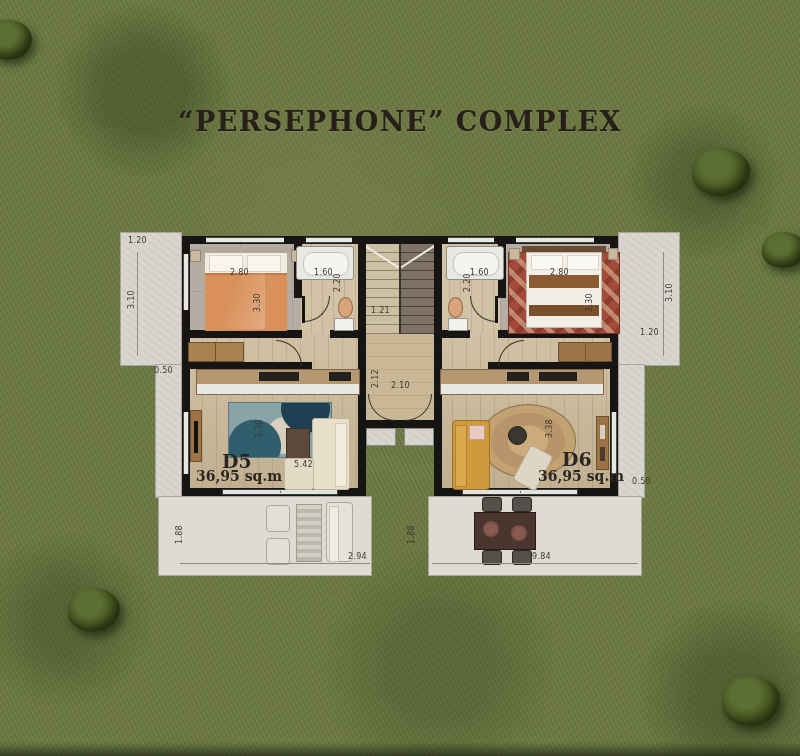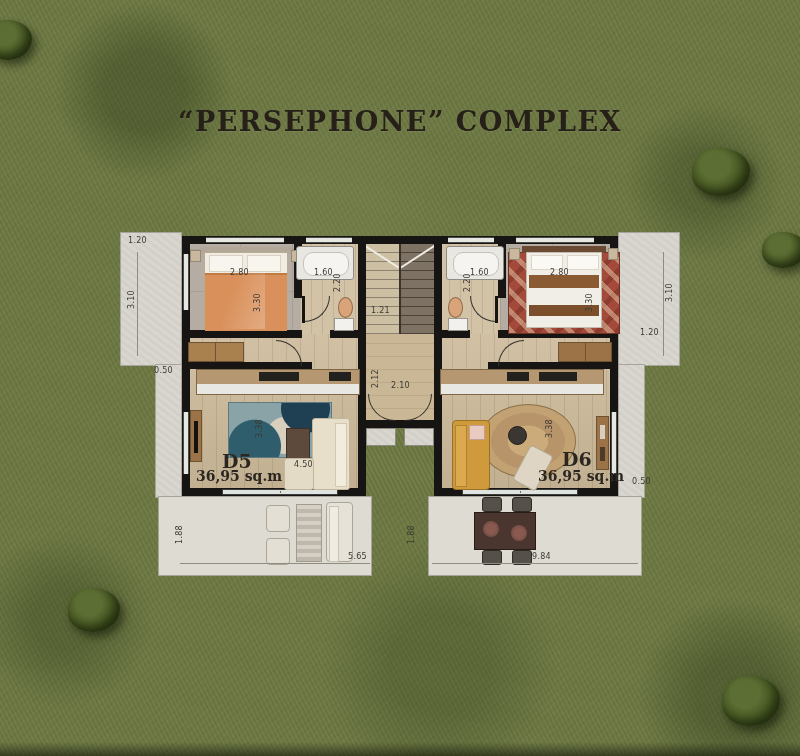--- a/index.html
+++ b/index.html
@@ -242,25 +242,25 @@
   <span class="dim" style="left:371px;top:306px;">1.21</span>
   <span class="dim" style="left:391px;top:362px;margin-top:19px;">2.10</span>
   <span class="dim v" style="left:366px;top:374px;">2.12</span>
   <span class="dim" style="left:470px;top:268px;">1.60</span>
   <span class="dim v" style="left:458px;top:278px;">2.20</span>
   <span class="dim" style="left:550px;top:268px;">2.80</span>
   <span class="dim v" style="left:580px;top:298px;">3.30</span>
   <span class="dim v" style="left:660px;top:288px;">3.10</span>
   <span class="dim" style="left:640px;top:328px;">1.20</span>
   <span class="dim" style="left:632px;top:477px;">0.50</span>
-  <span class="dim" style="left:294px;top:460px;">4.50</span>
+  <span class="dim" style="left:294px;top:460px;">5.42</span>
   <span class="dim v" style="left:250px;top:424px;">3.38</span>
   <span class="dim v" style="left:540px;top:424px;">3.38</span>
   <span class="dim v" style="left:170px;top:530px;">1.88</span>
-  <span class="dim" style="left:348px;top:552px;">5.65</span>
+  <span class="dim" style="left:348px;top:552px;">2.94</span>
   <span class="dim v" style="left:402px;top:530px;">1.88</span>
   <span class="dim" style="left:532px;top:552px;">9.84</span>
 
   <span class="unitlbl uname" style="left:222px;top:450px;">D5</span>
   <span class="unitlbl uarea" style="left:196px;top:468px;">36,95 sq.m</span>
   <span class="unitlbl uname" style="left:562px;top:448px;">D6</span>
   <span class="unitlbl uarea" style="left:538px;top:468px;">36,95 sq.m</span>
 
 </div>
 

